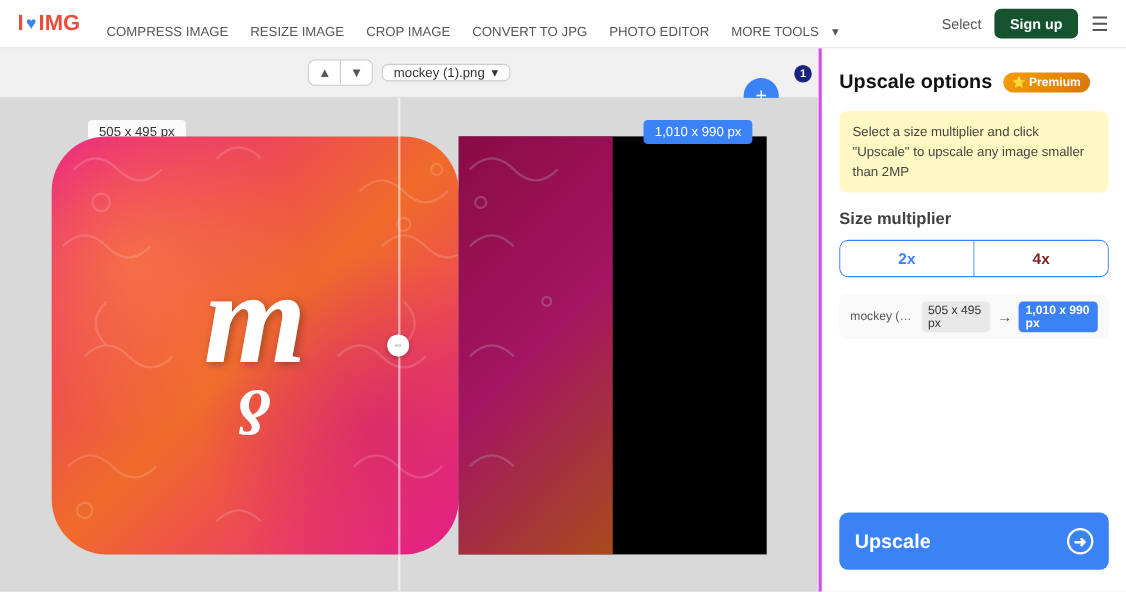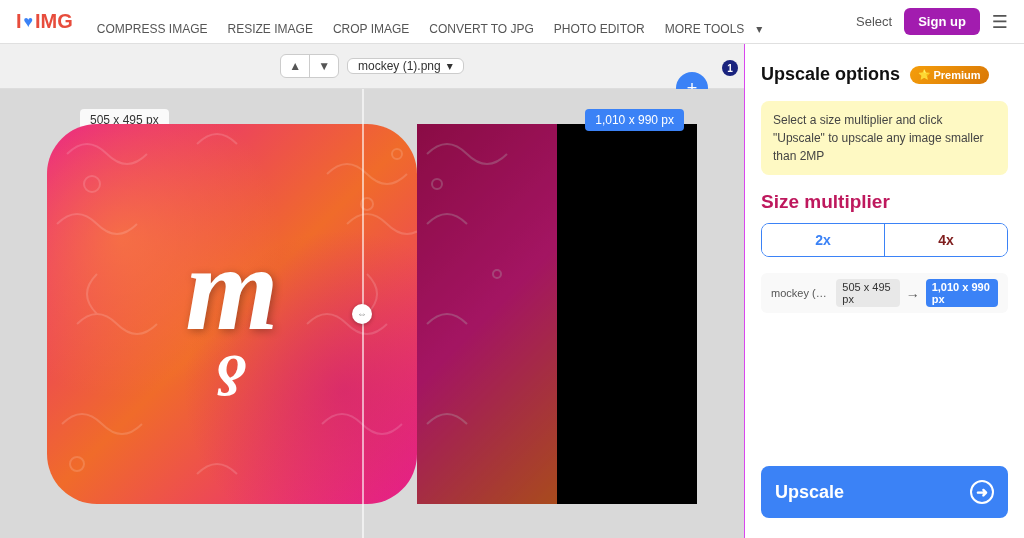--- a/index.html
+++ b/index.html
@@ -46,21 +46,21 @@
       gap: 12px;
     }
     .btn-login {
       font-size: 13px;
       color: #555;
       background: none;
       border: none;
       cursor: pointer;
     }
     .btn-signup {
-      background: #a21caf;
+      background: #14532d;
       color: #fff;
       border: none;
       border-radius: 6px;
       padding: 6px 14px;
       font-size: 13px;
       font-weight: 600;
       cursor: pointer;
     }
     .hamburger-icon {
       font-size: 18px;
@@ -259,21 +259,21 @@
       justify-content: center;
       font-size: 10px;
       color: #888;
       box-shadow: 0 1px 4px rgba(0,0,0,0.3);
     }
 
     
     .right-panel {
       width: 280px;
       background: #fff;
-      border-left: 1px solid #d946ef;
+      border-left: 3px solid #d946ef;
       padding: 20px 16px;
       display: flex;
       flex-direction: column;
       gap: 16px;
     }
     .panel-header {
       display: flex;
       align-items: center;
       gap: 10px;
     }
@@ -299,23 +299,23 @@
     }
     .panel-desc {
       background: #fef9c3;
       border-radius: 8px;
       padding: 10px 12px;
       font-size: 12px;
       color: #444;
       line-height: 1.5;
     }
     .size-multiplier-label {
-      font-size: 19px;
+      font-size: 15px;
       font-weight: 600;
-      color: #be185d;
+      color: #404040;
     }
     .multiplier-options {
       display: flex;
       border: 1px solid #3b82f6;
       border-radius: 8px;
       overflow: hidden;
     }
     .mult-option {
       flex: 1;
       padding: 8px;

